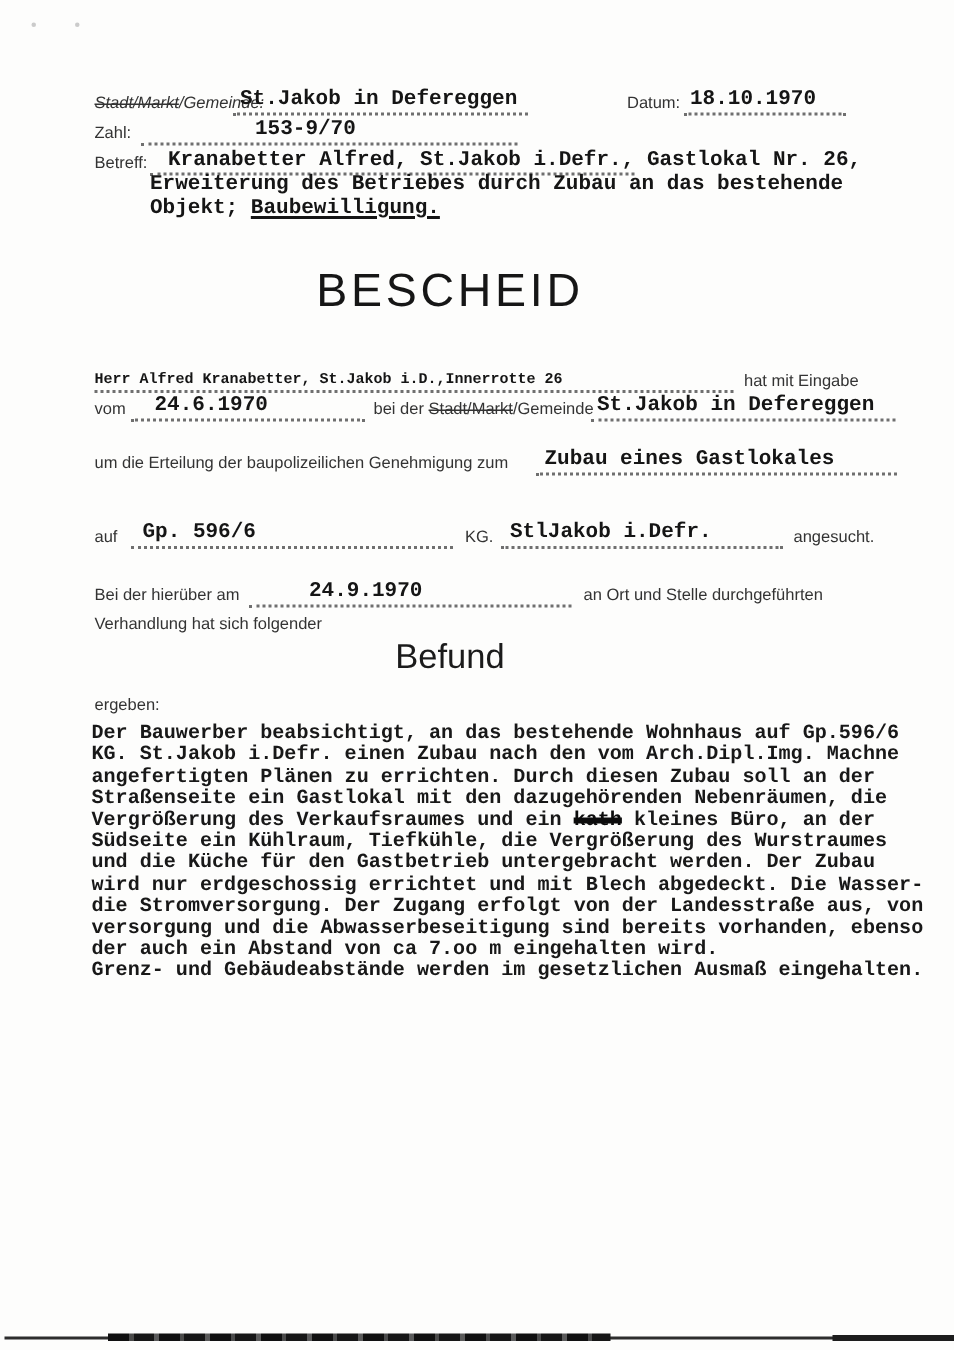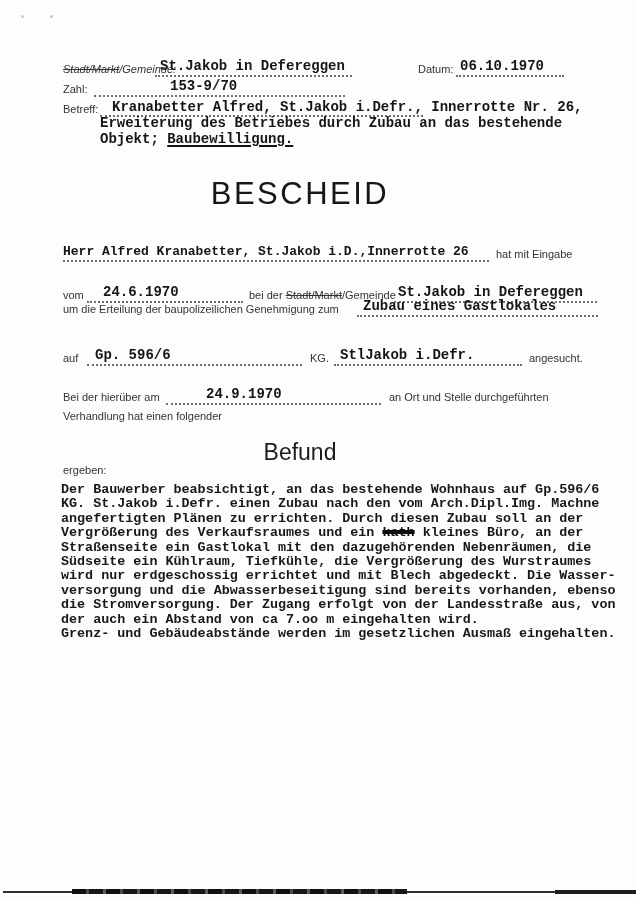--- a/index.html
+++ b/index.html
@@ -47,48 +47,48 @@
   <div class="speck" style="left:21px; top:15px;"></div>
   <div class="speck" style="left:50px; top:15px;"></div>
 
   <div class="row" style="top:57px;">
     <span class="lbl print" style="left:63px;font-style:italic;"><span class="struck">Stadt/Markt</span><span>/Gemeinde:</span></span>
     <span class="field" style="left:155px; width:197px;">
         <span class="type" style="left:5px;">St.Jakob in Defereggen</span>
       </span>
     <span class="lbl print" style="left:418px;">Datum:</span>
     <span class="field" style="left:456px; width:108px;">
-        <span class="type" style="left:4px;">06.10.1970</span>
+        <span class="type" style="left:4px;">18.10.1970</span>
       </span>
   </div>
 
   <div class="row" style="top:77px;">
     <span class="lbl print" style="left:63px;">Zahl:</span>
     <span class="field" style="left:94px; width:251px;">
         <span class="type" style="left:76px;">153-9/70</span>
       </span>
   </div>
 
   <span class="print" style="position:absolute; left:63px; top:103px;">Betreff:</span>
   <div class="betreff-block">
-    <div class="type"><span class="dotted-under">Kranabetter Alfred, St.Jakob i.Defr.,</span><span> Innerrotte Nr. 26,</span></div>
+    <div class="type"><span class="dotted-under">Kranabetter Alfred, St.Jakob i.Defr.,</span><span> Gastlokal Nr. 26,</span></div>
     <div class="type">Erweiterung des Betriebes durch Zubau an das bestehende</div>
     <div class="type"><span>Objekt; </span><span class="solid-under">Baubewilligung.</span></div>
   </div>
 
   <div class="title" style="top:176px;">BESCHEID</div>
 
   <div class="row" style="top:242px;">
     <span class="field" style="left:63px; width:426px;">
-        <span class="type" style="font-size:13px;">Herr Alfred Kranabetter, St.Jakob i.D.,Innerrotte 26</span>
+        <span class="type" style="font-size:10px;">Herr Alfred Kranabetter, St.Jakob i.D.,Innerrotte 26</span>
       </span>
     <span class="lbl print" style="left:496px;">hat mit Eingabe</span>
   </div>
 
-  <div class="row" style="top:283px;">
+  <div class="row" style="top:261px;">
     <span class="lbl print" style="left:63px;">vom</span>
     <span class="field" style="left:87px; width:156px;">
         <span class="type" style="left:16px;">24.6.1970</span>
       </span>
     <span class="lbl print" style="left:249px;"><span>bei der </span><span class="struck">Stadt/Markt</span><span>/Gemeinde</span></span>
     <span class="field" style="left:394px; width:203px;">
         <span class="type" style="left:4px;">St.Jakob in Defereggen</span>
       </span>
   </div>
 
@@ -113,36 +113,37 @@
   </div>
 
   <div class="row" style="top:385px;">
     <span class="lbl print" style="left:63px;">Bei der hierüber am</span>
     <span class="field" style="left:166px; width:215px;">
         <span class="type" style="left:40px;">24.9.1970</span>
       </span>
     <span class="lbl print" style="left:389px;">an Ort und Stelle durchgeführten</span>
   </div>
 
-  <span class="print" style="position:absolute; left:63px; top:410px;">Verhandlung hat einen folgender</span>
+  <span class="print" style="position:absolute; left:63px; top:410px;">Verhandlung hat sich folgender</span>
 
-  <div class="subtitle" style="top:439px;text-align:center;">Befund</div>
+  <div class="subtitle" style="top:424px;text-align:center;">Befund</div>
 
   <span class="print" style="position:absolute; left:63px; top:464px;">ergeben:</span>
 
   <div class="body-block">
     <div class="body-line">Der Bauwerber beabsichtigt, an das bestehende Wohnhaus auf Gp.596/6</div>
     <div class="body-line">KG. St.Jakob i.Defr. einen Zubau nach den vom Arch.Dipl.Img. Machne</div>
     <div class="body-line">angefertigten Plänen zu errichten. Durch diesen Zubau soll an der</div>
+    <div class="body-line">Straßenseite ein Gastlokal mit den dazugehörenden Nebenräumen, die</div>
     <div class="body-line"><span>Vergrößerung des Verkaufsraumes und ein </span><span class="xout">kath</span><span> kleines Büro, an der</span></div>
-    <div class="body-line">Straßenseite ein Gastlokal mit den dazugehörenden Nebenräumen, die</div>
     <div class="body-line">Südseite ein Kühlraum, Tiefkühle, die Vergrößerung des Wurstraumes</div>
+    <div class="body-line">und die Küche für den Gastbetrieb untergebracht werden. Der Zubau</div>
     <div class="body-line">wird nur erdgeschossig errichtet und mit Blech abgedeckt. Die Wasser-</div>
+    <div class="body-line">die Stromversorgung. Der Zugang erfolgt von der Landesstraße aus, von</div>
     <div class="body-line">versorgung und die Abwasserbeseitigung sind bereits vorhanden, ebenso</div>
-    <div class="body-line">die Stromversorgung. Der Zugang erfolgt von der Landesstraße aus, von</div>
     <div class="body-line">der auch ein Abstand von ca 7.oo m eingehalten wird.</div>
     <div class="body-line">Grenz- und Gebäudeabstände werden im gesetzlichen Ausmaß eingehalten.</div>
   </div>
 
   <div class="scan-band">
     <div class="band-line"></div>
     <div class="band-blotch"></div>
     <div class="band-right"></div>
   </div>
 

